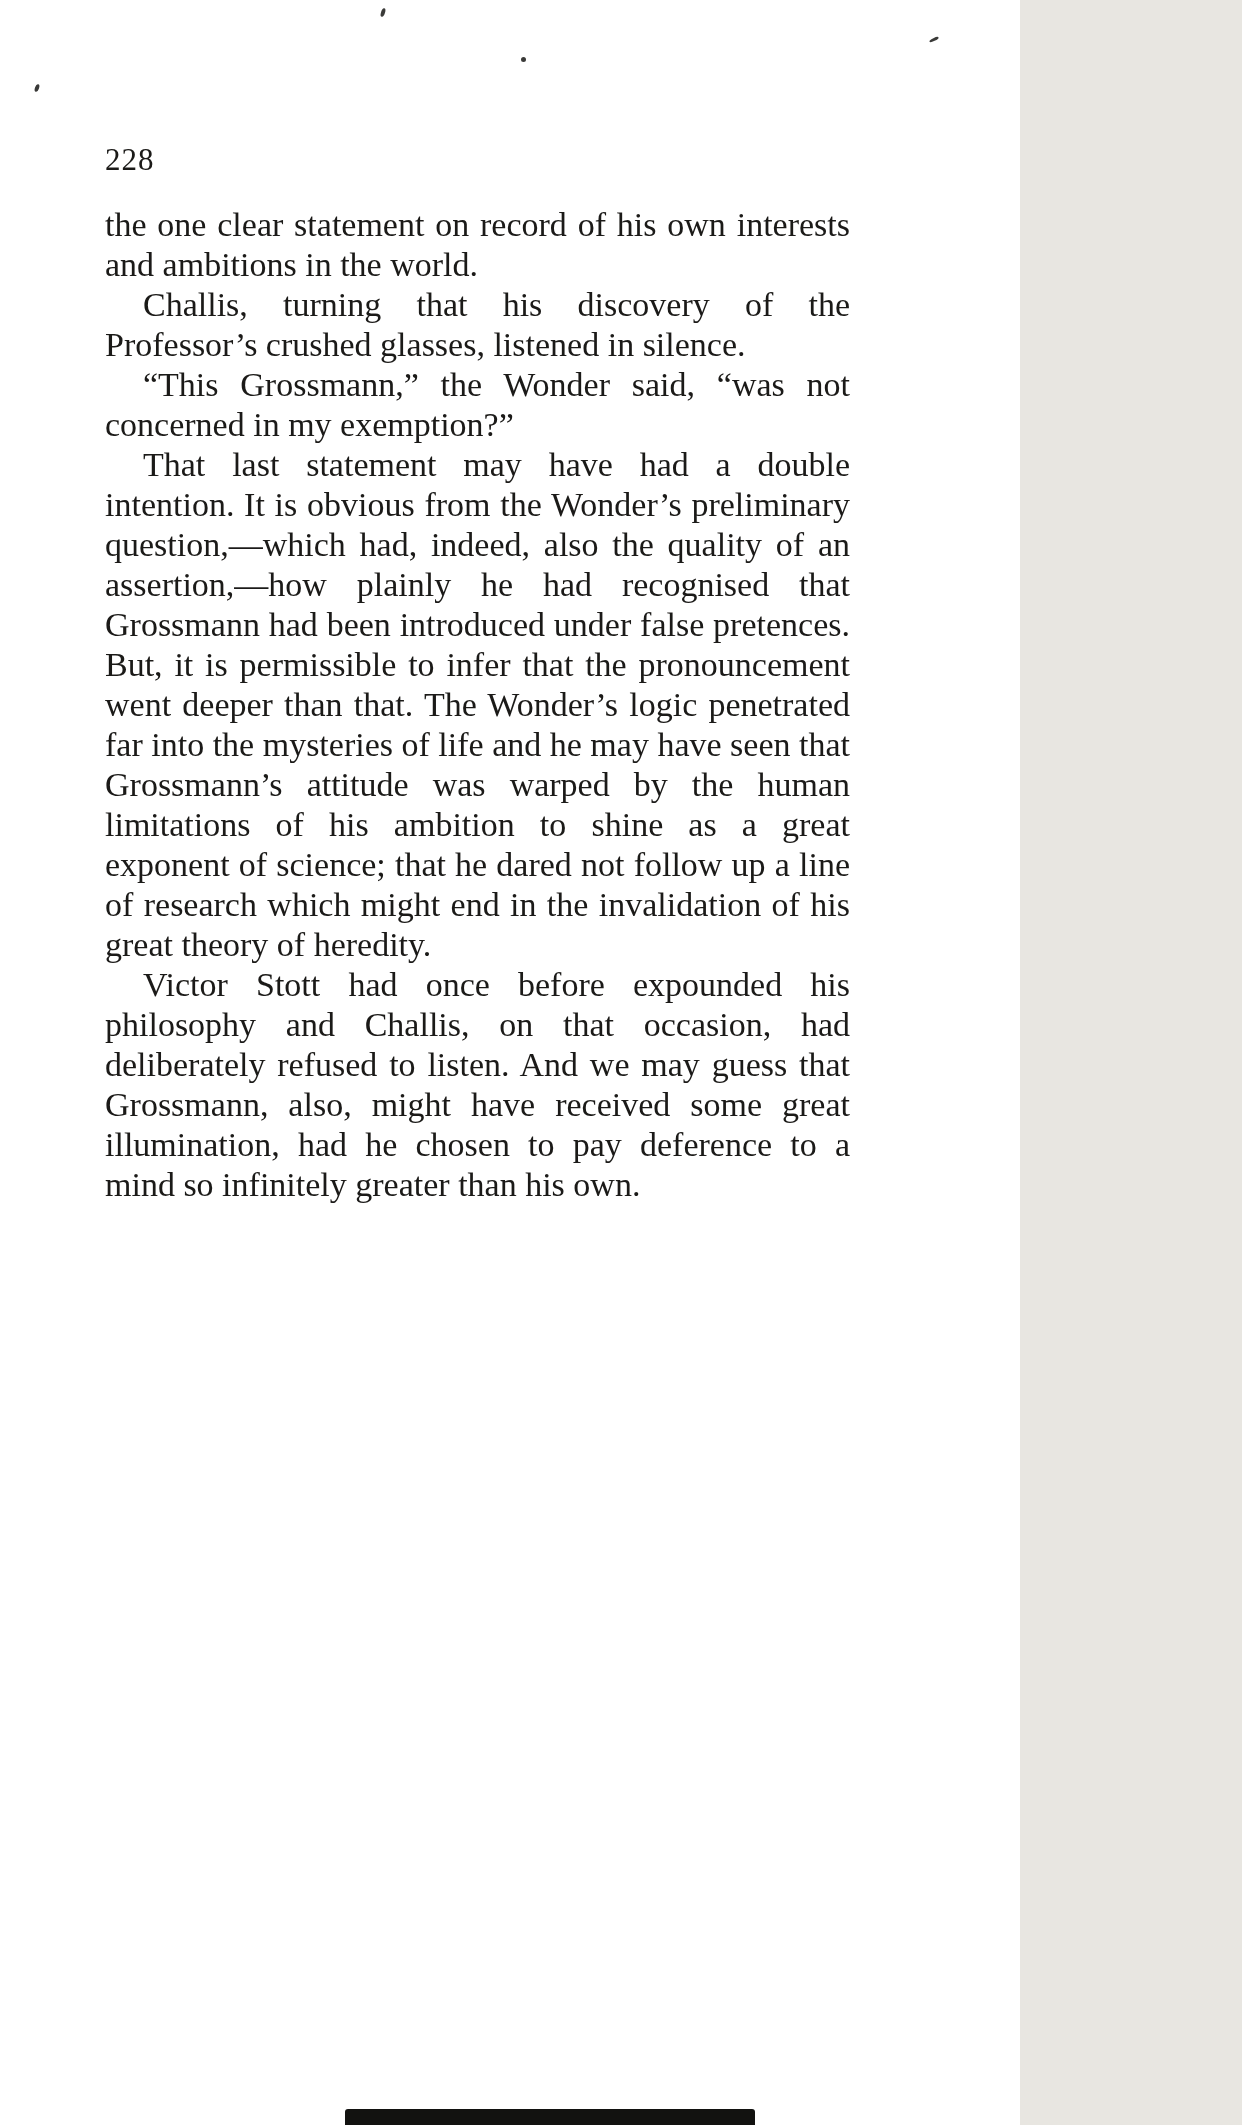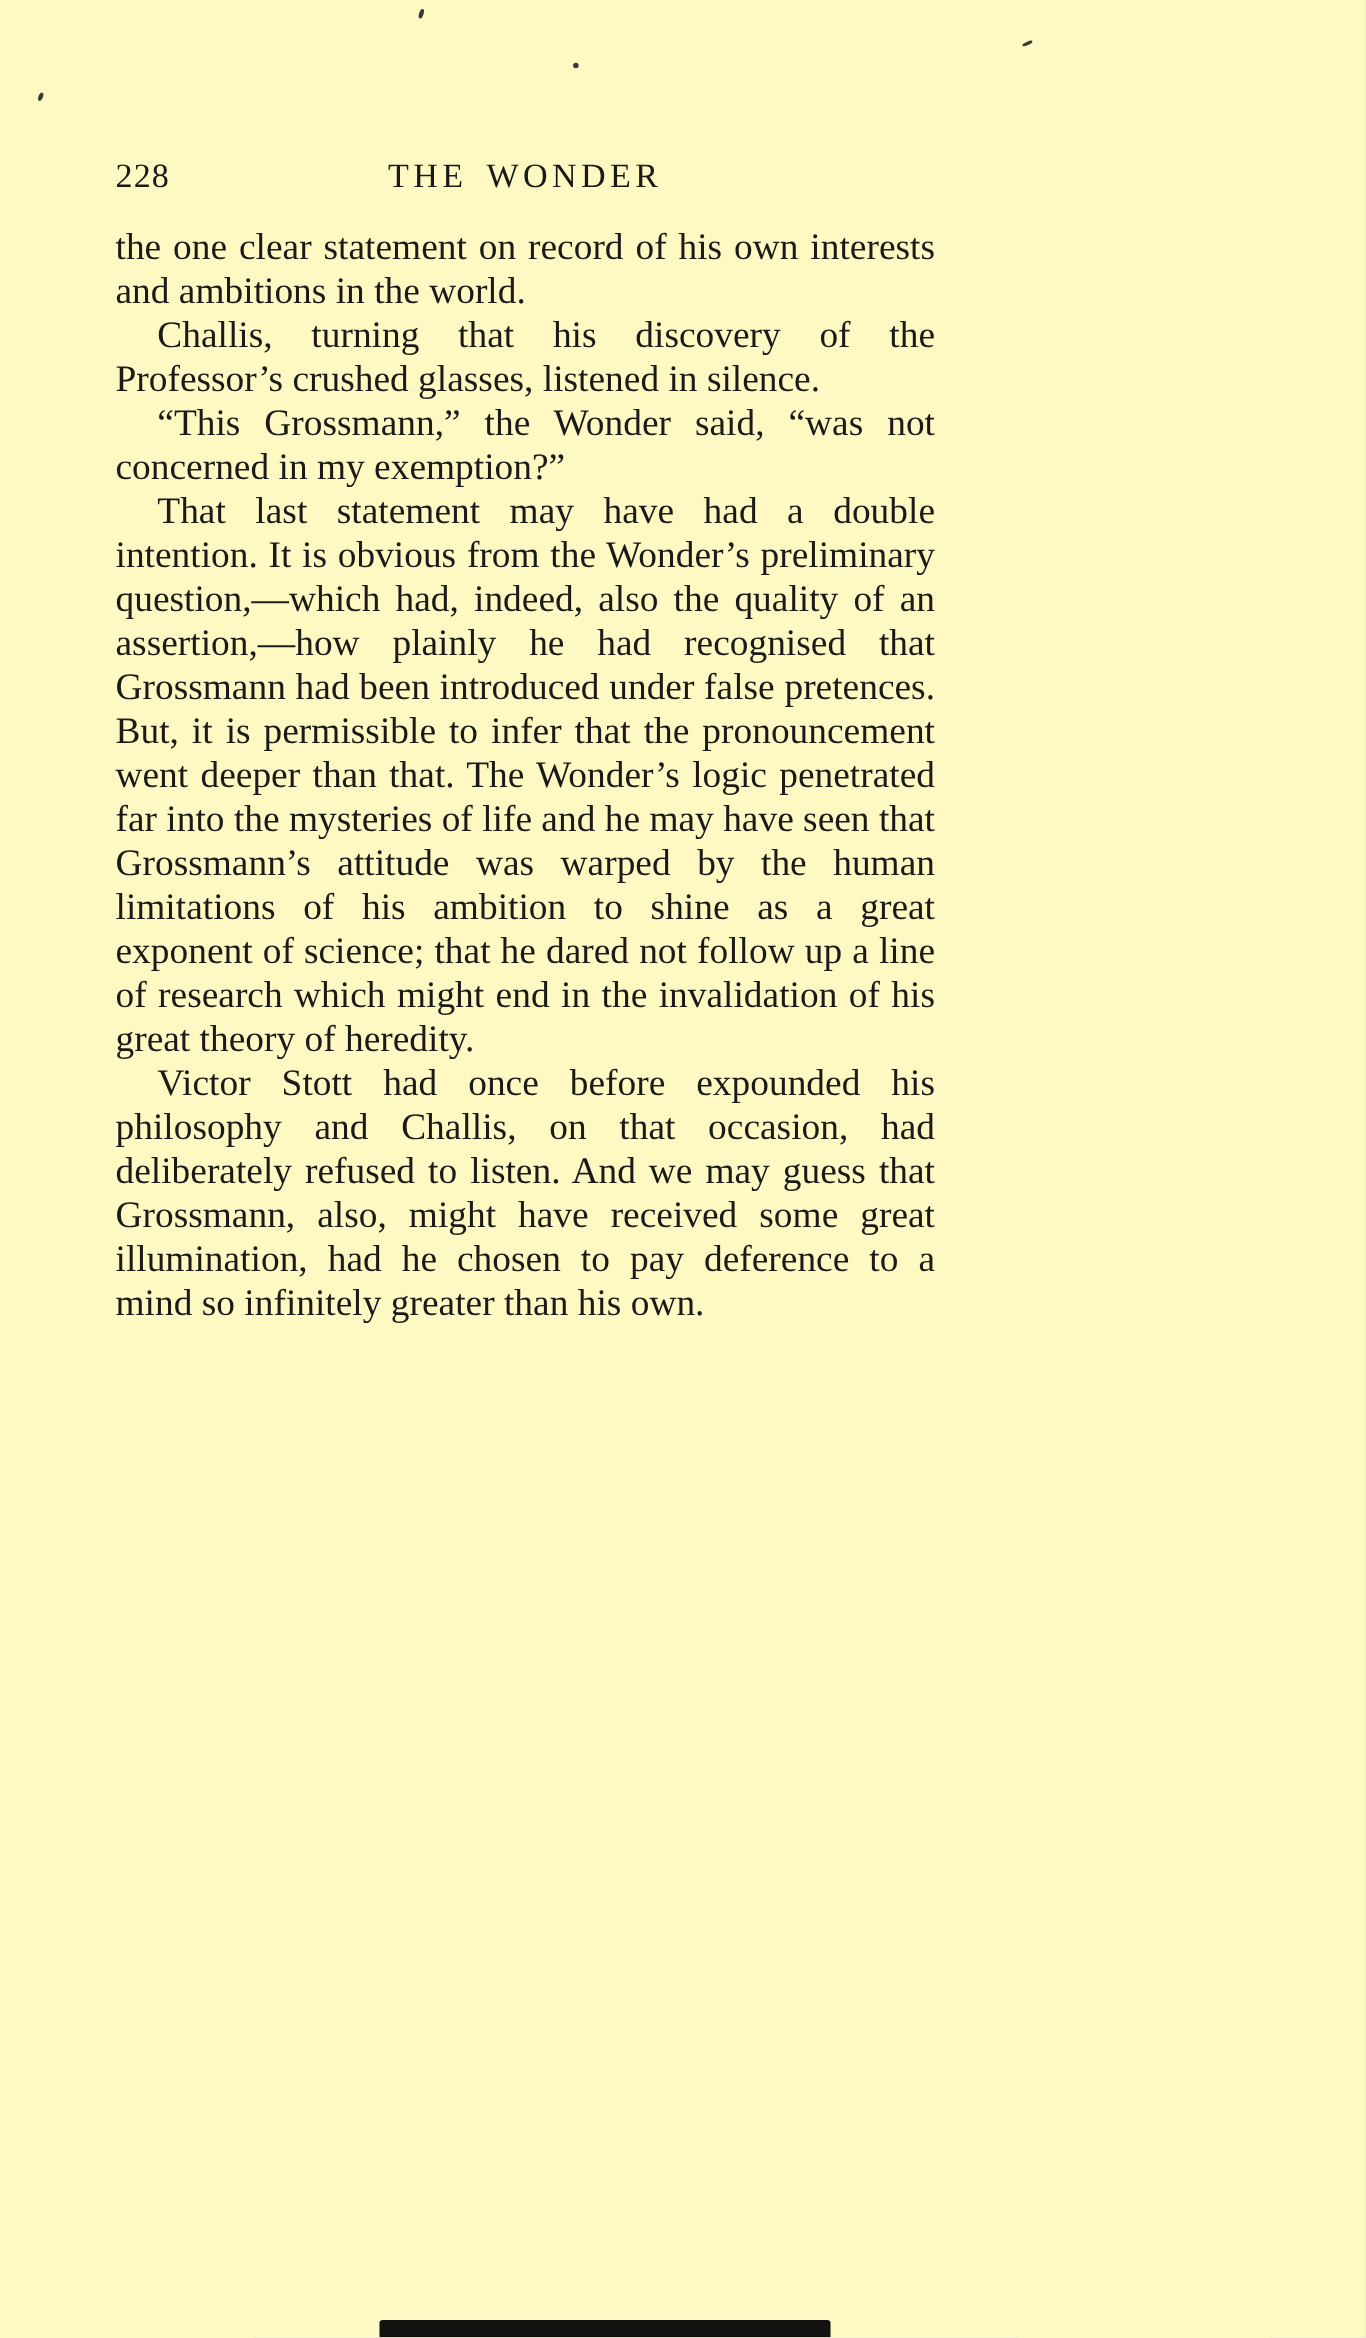--- a/index.html
+++ b/index.html
@@ -3,23 +3,23 @@
 <meta charset="utf-8">
 <style>
   html, body {
     margin: 0;
     padding: 0;
     background: #e8e6e1;
     font-family: "Liberation Serif", "DejaVu Serif", serif;
   }
   .page {
     position: relative;
-    width: 1241px;
+    width: 1020px;
     height: 2125px;
-    background: #fef9c3;
+    background: #ffffff;
     color: #1b1a18;
     overflow: hidden;
     box-sizing: border-box;
   }
   .page-header {
     position: absolute;
     top: 142px;
     left: 105px;
     width: 745px;
     height: 40px;
@@ -79,21 +79,20 @@
 
 <div class="page">
 
   <div class="scan-speck s1"></div>
   <div class="scan-speck s2"></div>
   <div class="scan-speck s3"></div>
   <div class="scan-speck s4"></div>
 
   <header class="page-header">
     <span class="page-number">228</span>
-    <span class="running-title">THE WONDER</span>
   </header>
 
   <main class="text-block">
     <p class="para no-indent">the one clear statement on record of his own interests and ambitions in the world.</p>
     <p class="para">Challis, turning that his discovery of the Professor’s crushed glasses, listened in silence.</p>
     <p class="para">“This Grossmann,” the Wonder said, “was not concerned in my exemption?”</p>
     <p class="para">That last statement may have had a double intention. It is obvious from the Wonder’s preliminary question,—which had, indeed, also the quality of an assertion,—how plainly he had recognised that Grossmann had been introduced under false pretences. But, it is permissible to infer that the pronouncement went deeper than that. The Wonder’s logic penetrated far into the mysteries of life and he may have seen that Grossmann’s attitude was warped by the human limitations of his ambition to shine as a great exponent of science; that he dared not follow up a line of research which might end in the invalidation of his great theory of heredity.</p>
     <p class="para">Victor Stott had once before expounded his philosophy and Challis, on that occasion, had deliberately refused to listen. And we may guess that Grossmann, also, might have received some great illumination, had he chosen to pay deference to a mind so infinitely greater than his own.</p>
   </main>
 

